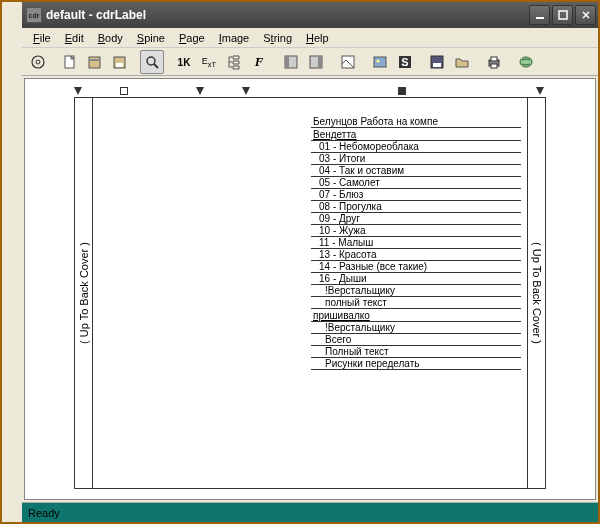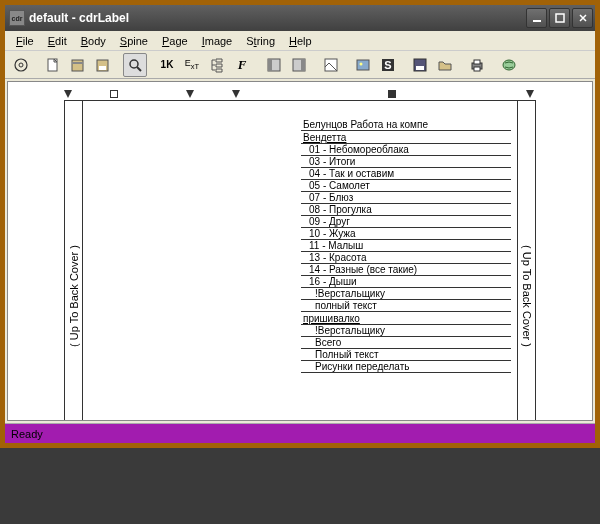--- a/index.html
+++ b/index.html
@@ -1,31 +1,31 @@
 <!DOCTYPE html>
 <html><head>
 <meta charset="utf-8">
 <style>
   * { box-sizing: border-box; margin: 0; padding: 0; }
   body { font-family: Tahoma, sans-serif; font-size: 11px; background: #3a3a3a; width: 600px; height: 524px; overflow: hidden; }
   
-  .window { width: 600px; height: 448px; display: flex; flex-direction: column; background: #ece9d8; border: 5px solid #a16207; }
+  .window { width: 600px; height: 524px; display: flex; flex-direction: column; background: #ece9d8; border: 2px solid #a16207; padding-left: 20px; }
   
   .titlebar { height: 26px; background: linear-gradient(to bottom, #606060, #404040); display: flex; align-items: center; padding: 0 2px 0 4px; color: #fff; }
   .titlebar-icon { width: 16px; height: 16px; background: #888; border: 1px solid #555; margin-right: 4px; display: flex; align-items: center; justify-content: center; font-size: 7px; color: #222; font-weight: bold; }
   .titlebar-text { flex: 1; font-weight: bold; font-size: 12px; }
   .titlebar-buttons { display: flex; gap: 2px; }
   .titlebar-btn { width: 21px; height: 20px; background: linear-gradient(to bottom, #707070, #505050); border: 1px solid #333; color: #fff; display: flex; align-items: center; justify-content: center; font-size: 10px; font-family: Arial; cursor: pointer; border-radius: 2px; }
   .titlebar-btn svg { width: 10px; height: 10px; }
   
   .menubar { height: 20px; background: #ece9d8; display: flex; align-items: center; padding: 0 4px; border-bottom: 1px solid #ccc; }
   .menu-item { padding: 2px 7px; cursor: pointer; }
   .menu-item u { text-decoration: underline; }
   
-  .toolbar { height: 28px; background: #ece9d8; display: flex; align-items: center; padding: 2px 4px; gap: 1px; border-bottom: 1px solid #aaa; }
+  .toolbar { height: 28px; background: #ece9d8; display: flex; padding: 2px 4px; gap: 1px; border-bottom: 1px solid #aaa; }
   .tool-btn { width: 24px; height: 24px; display: flex; align-items: center; justify-content: center; cursor: pointer; border: 1px solid transparent; border-radius: 2px; }
   .tool-sep { width: 6px; }
   .tool-active { border: 1px solid #888; background: #ddd; }
   
   .canvas-area { flex: 1; background: #fff; display: flex; justify-content: center; align-items: flex-start; border: 1px solid #888; margin: 2px; overflow: hidden; position: relative; }
   
   .label-container { width: 472px; margin-top: 8px; position: relative; }
   .ruler-top { height: 10px; position: relative; }
   .ruler-handle { position: absolute; width: 8px; height: 8px; top: 0; }
   .handle-tri { width: 0; height: 0; border-left: 4px solid transparent; border-right: 4px solid transparent; border-top: 8px solid #333; }
@@ -39,21 +39,21 @@
   .spine-right .spine-text { transform: rotate(90deg); }
   
   .main-panel { flex: 1; padding: 8px 6px 8px 8px; position: relative; }
   .tracklist { position: absolute; left: 218px; top: 18px; width: 210px; font-size: 10px; line-height: 1.1; }
   .tl-row { border-bottom: 1px solid #333; padding: 0 0 0 2px; white-space: nowrap; overflow: hidden; }
   .tl-header { font-weight: normal; }
   .tl-section { text-decoration: underline; margin-top: 1px; }
   .tl-track { padding-left: 8px; }
   .tl-sub { padding-left: 14px; }
   
-  .statusbar { height: 20px; background: #a21caf; border-top: 1px solid #aaa; display: flex; align-items: center; padding: 0 6px; font-size: 11px; }
+  .statusbar { height: 20px; background: #0f766e; border-top: 1px solid #aaa; display: flex; align-items: center; padding: 0 6px; font-size: 11px; }
 </style>
 </head>
 <body>
 
 <div class="window">
 
   <div class="titlebar">
     <div class="titlebar-icon">cdr</div>
     <div class="titlebar-text">default - cdrLabel</div>
     <div class="titlebar-buttons">

